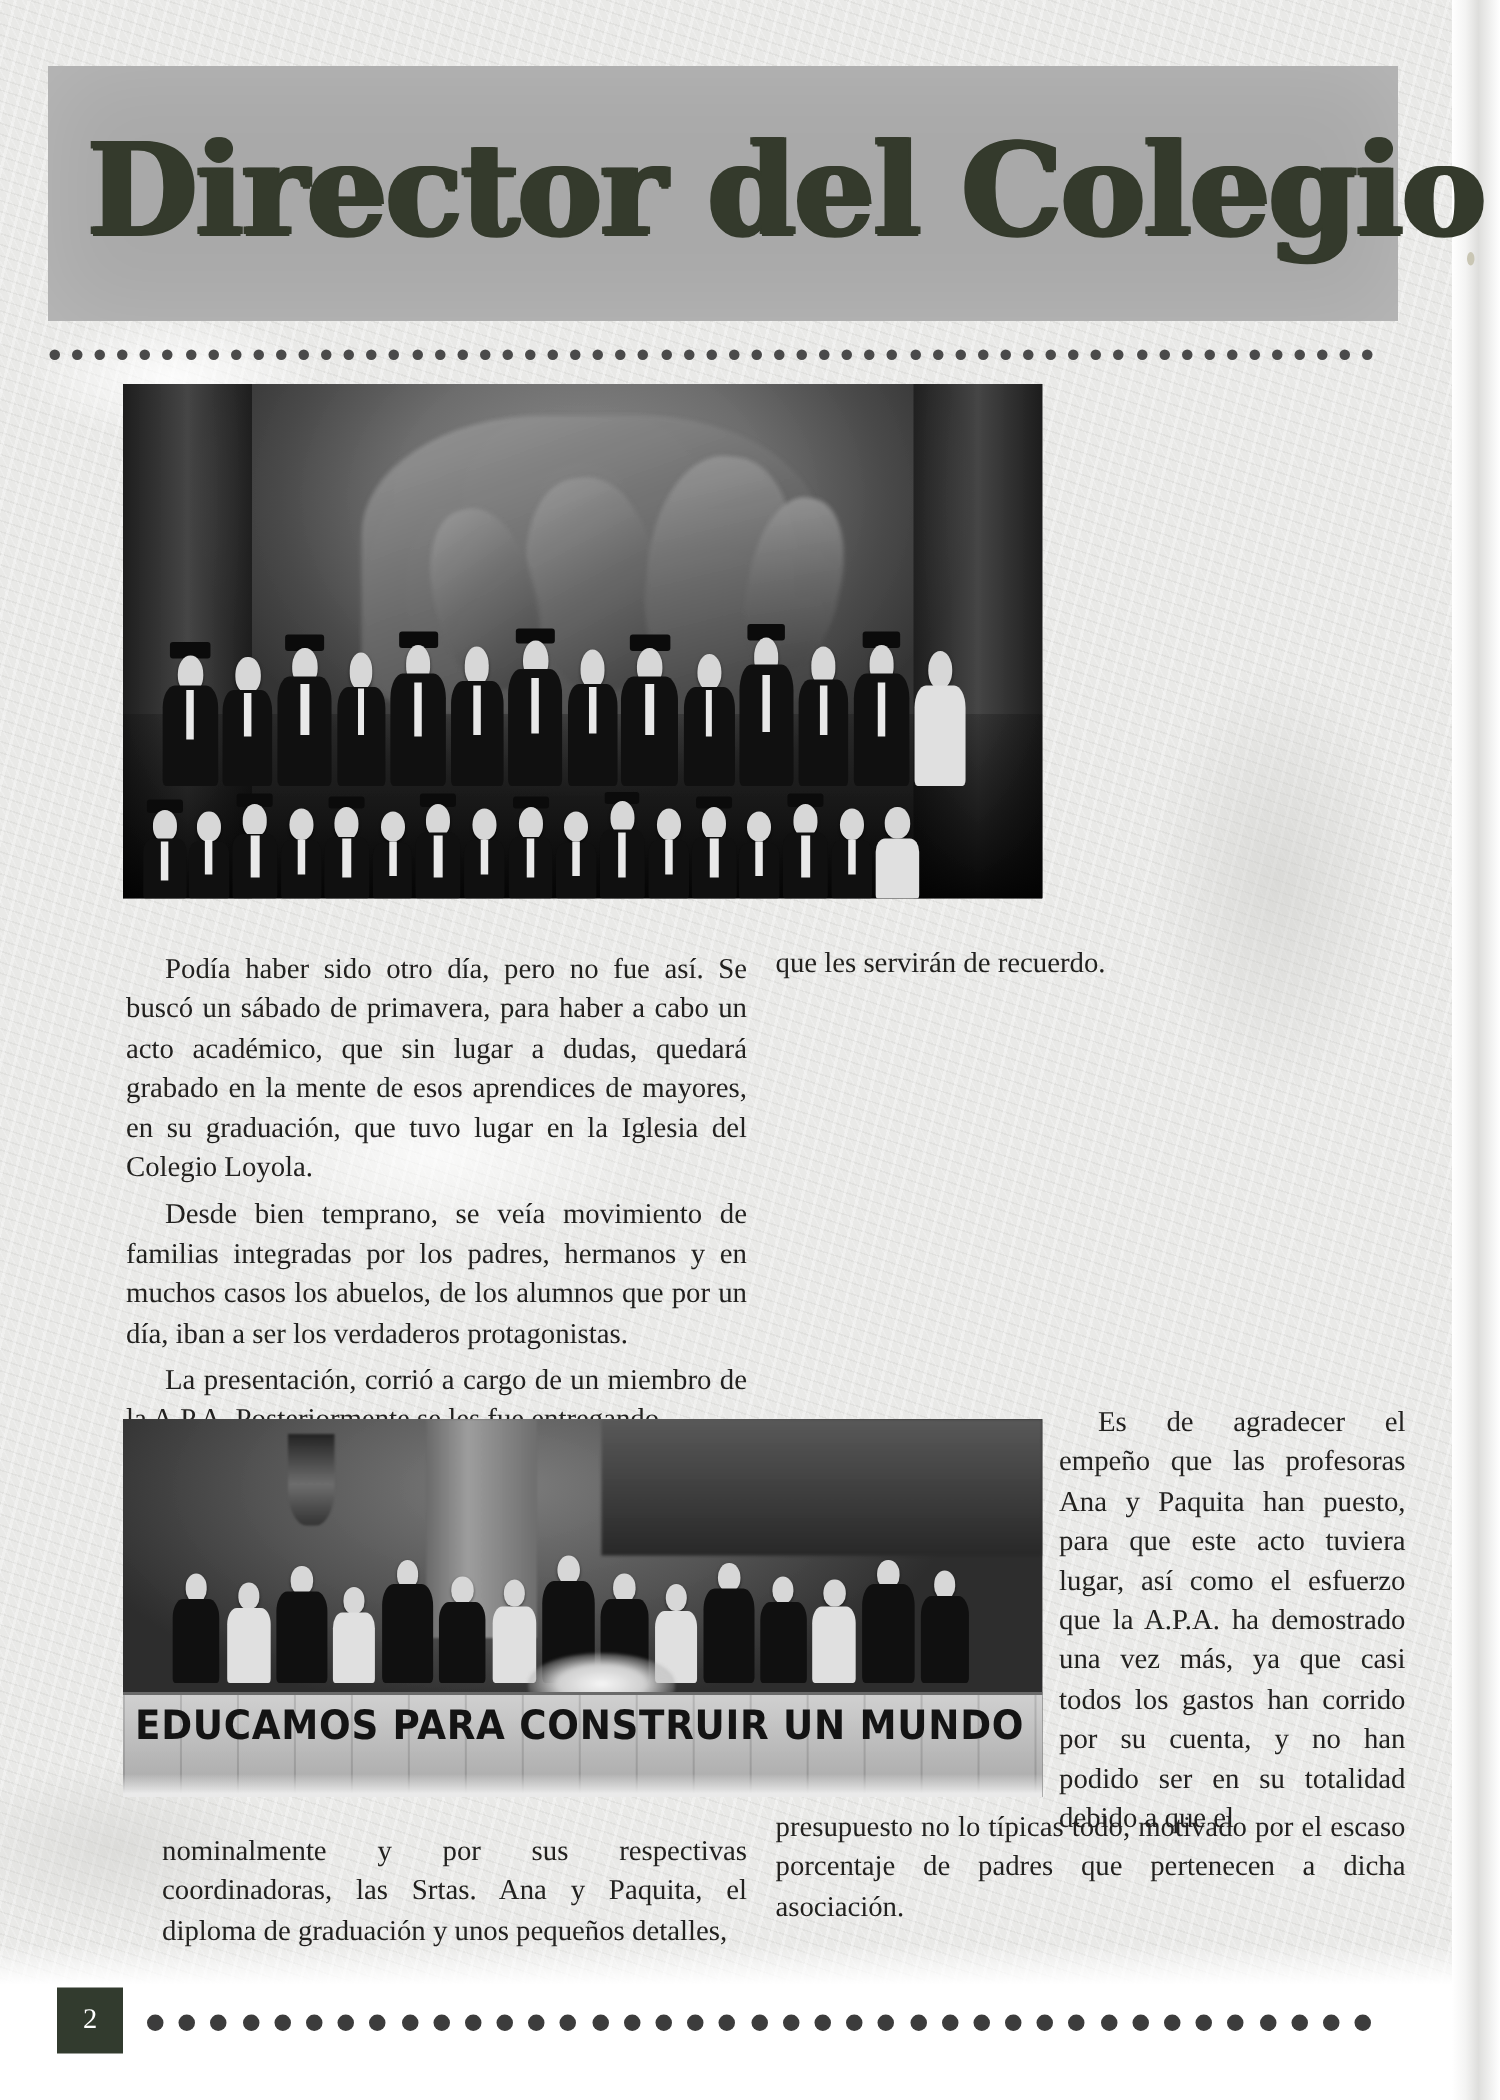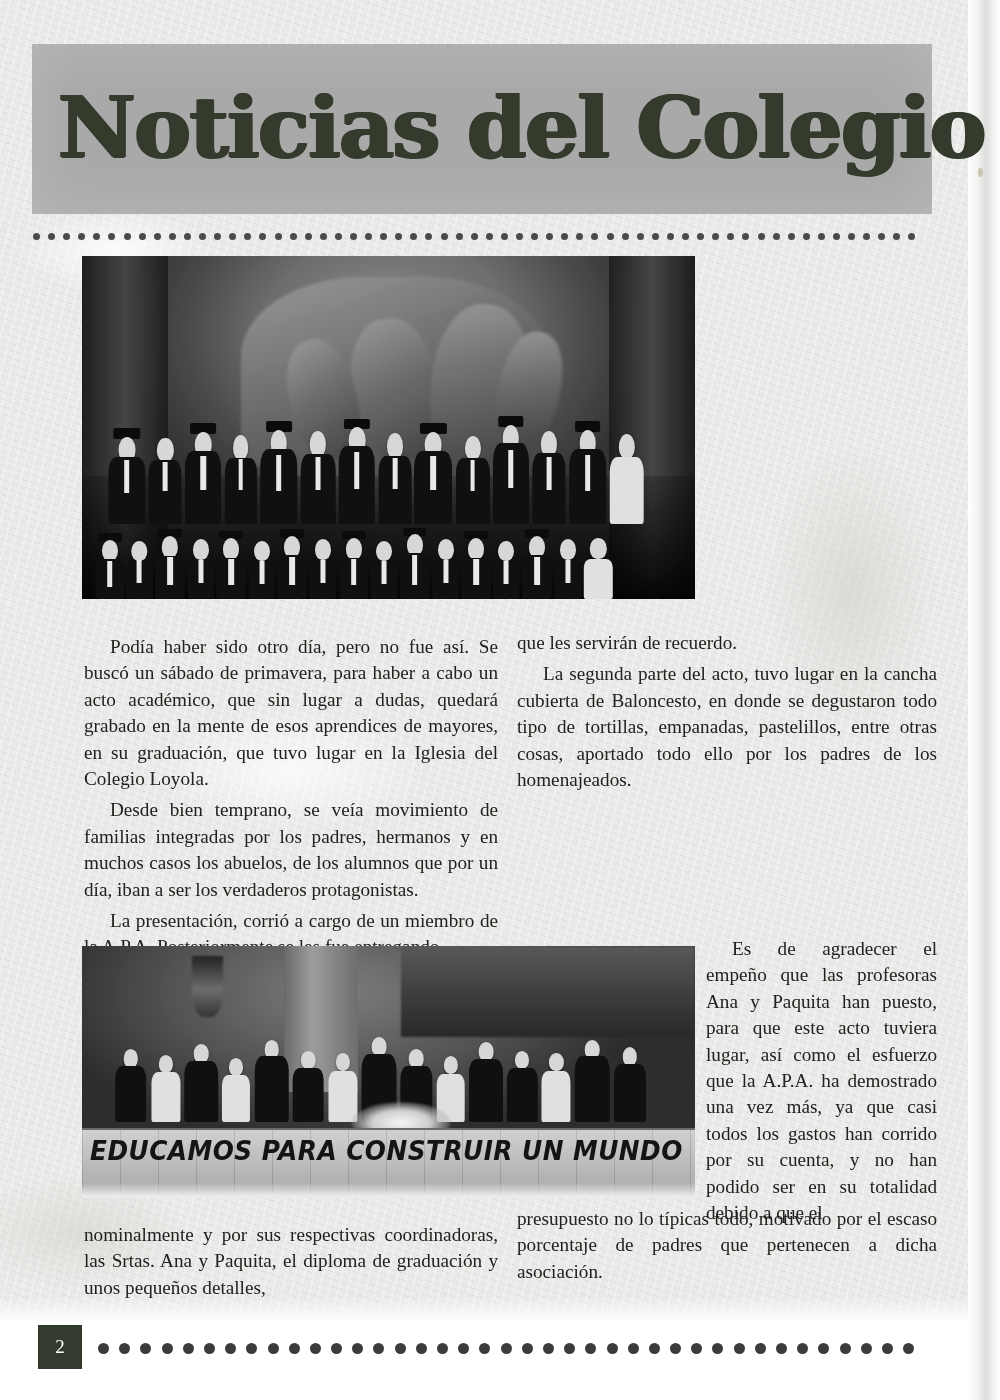--- a/index.html
+++ b/index.html
@@ -218,21 +218,20 @@
     border-radius: 50% 50% 45% 45%;
     filter: blur(0.9px);
   }
   #bot-banner {
     position: absolute;
     left: 0; bottom: 0; width: 100%; height: 27%;
     background:
       repeating-linear-gradient(90deg, rgba(0,0,0,0.12) 0px, rgba(0,0,0,0.12) 1px, rgba(255,255,255,0) 1px, rgba(255,255,255,0) 38px),
       linear-gradient(180deg, #cfcac0 0%, #bdb8ad 46%, #a8a49a 100%);
     border-top: 2px solid #6f6b62;
-    font-style: italic;
   }
   #bot-banner-text {
     position: absolute;
     left: 8px;
     top: 7px;
     width: calc(100% - 12px);
     font-family: "DejaVu Sans", "Liberation Sans", sans-serif;
     font-weight: bold;
     font-size: 27px;
     line-height: 1;
@@ -289,21 +288,21 @@
 <body>
 
 <div id="page">
 
   <div id="paper"></div>
   <div id="paper-bottom-fade"></div>
   <div id="gutter-strip"></div>
   <div id="gutter-mark"></div>
 
   <div id="masthead">
-    <div id="masthead-title">Noticias del Colegio</div>
+    <div id="masthead-title">Director del Colegio</div>
   </div>
 
   <div class="dot-rule" id="rule-top">
       <span class="dot"></span>
       <span class="dot"></span>
       <span class="dot"></span>
       <span class="dot"></span>
       <span class="dot"></span>
       <span class="dot"></span>
       <span class="dot"></span>
@@ -550,21 +549,20 @@
   </div>
 
   <div class="col" id="col-left-upper">
     <p>Podía haber sido otro día, pero no fue así. Se buscó un sábado de primavera, para haber a cabo un acto académico, que sin lugar a dudas, quedará grabado en la mente de esos aprendices de mayores, en su graduación, que tuvo lugar en la Iglesia del Colegio Loyola.</p>
     <p>Desde bien temprano, se veía movimiento de familias integradas por los padres, hermanos y en muchos casos  los abuelos, de los alumnos que por un día, iban a ser los verdaderos protagonistas.</p>
     <p>La presentación, corrió a cargo de un miembro de la A.P.A. Posteriormente se les fue entregando</p>
   </div>
 
   <div class="col" id="col-right-upper">
     <p style="text-indent:0;">que les servirán de recuerdo.</p>
-    <p>La segunda parte del acto, tuvo lugar en la cancha cubierta de Baloncesto, en donde se degustaron todo tipo de tortillas, empanadas, pastelillos, entre otras cosas, aportado todo ello por los padres de los homenajeados.</p>
   </div>
 
   <div class="col" id="col-right-wrap">
     <p>Es de agradecer el empeño que las profesoras Ana y Paquita han puesto, para que este acto tuviera lugar, así como el esfuerzo que la A.P.A. ha demostrado una vez más, ya que casi todos los gastos han corrido por su cuenta, y no han podido ser en su totalidad debido a que el</p>
   </div>
 
   <div class="photo" id="photo-bottom">
     <div class="photo-canvas" id="bot-bg">
       <div id="bot-wall"></div>
       <div id="bot-pillar"></div>
@@ -640,21 +638,21 @@
       </div>
       <div id="bot-floor"></div>
     </div>
   </div>
 
   <div class="col" id="col-right-lower">
     <p style="text-indent:0;">presupuesto no lo típicas todo, motivado por el escaso porcentaje de padres que pertenecen a dicha asociación.</p>
   </div>
 
   <div class="col" id="col-left-lower">
-    <p style="text-indent:0;">nominalmente y por sus respectivas coordinadoras, las Srtas. Ana y Paquita, el diploma de graduación y unos pequeños detalles,</p>
+    <p style="text-indent:0;margin-left:24px;">nominalmente y por sus respectivas coordinadoras, las Srtas. Ana y Paquita, el diploma de graduación y unos pequeños detalles,</p>
   </div>
 
   <div id="page-badge">
     <span id="page-badge-number">2</span>
   </div>
   <div class="dot-rule" id="rule-bottom">
       <span class="dot"></span>
       <span class="dot"></span>
       <span class="dot"></span>
       <span class="dot"></span>

